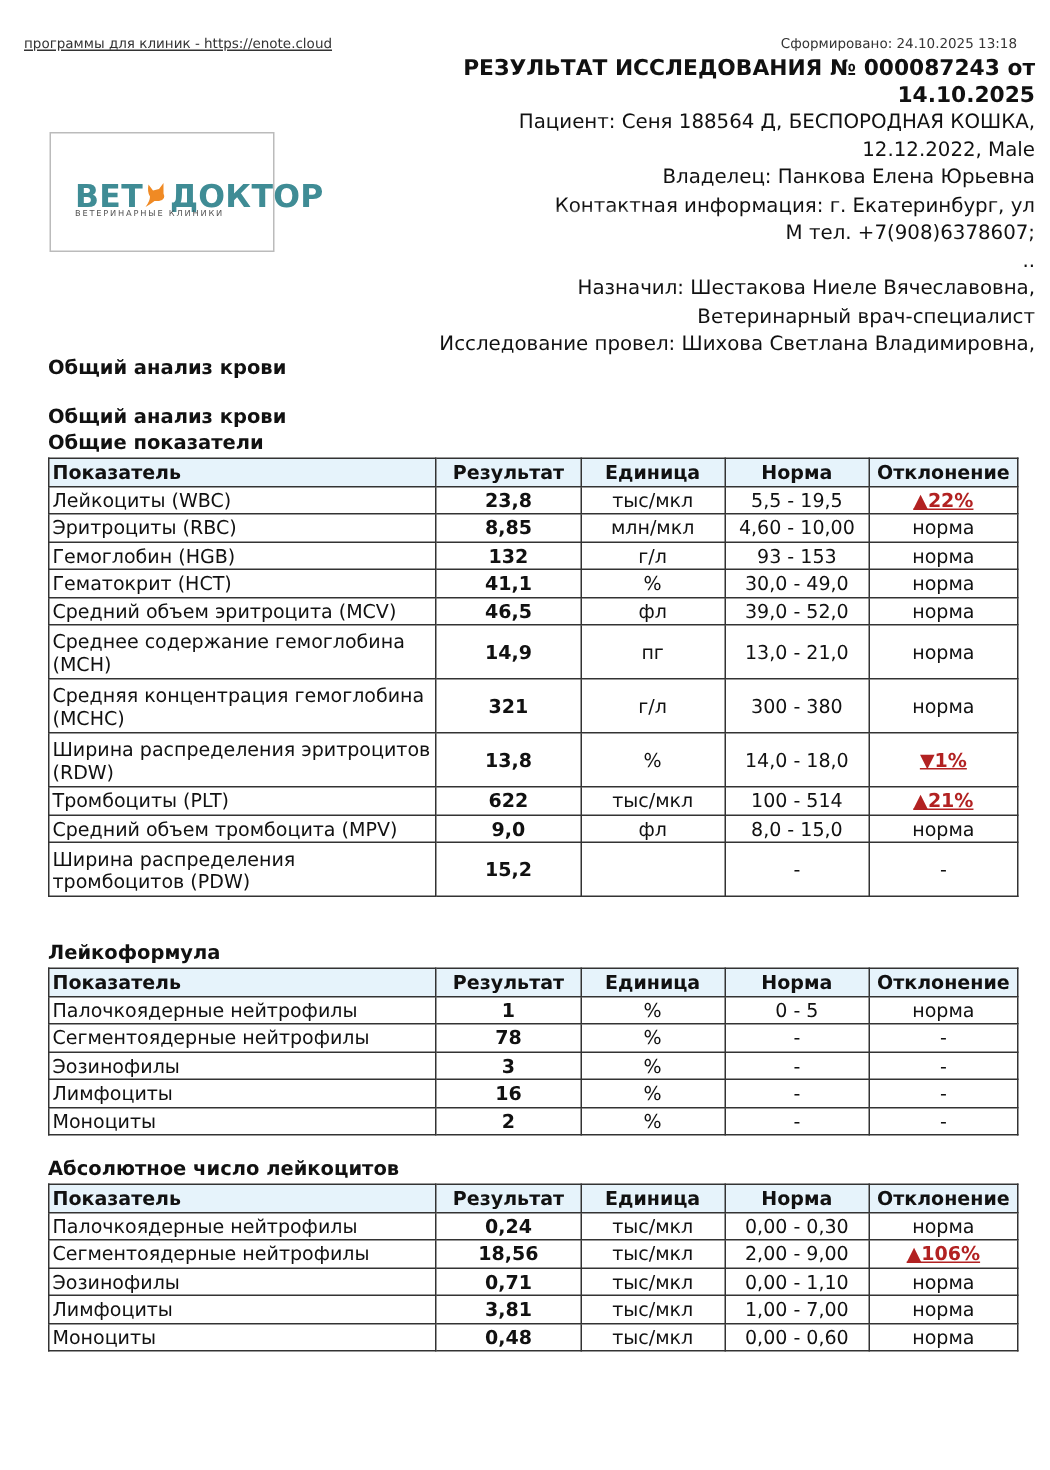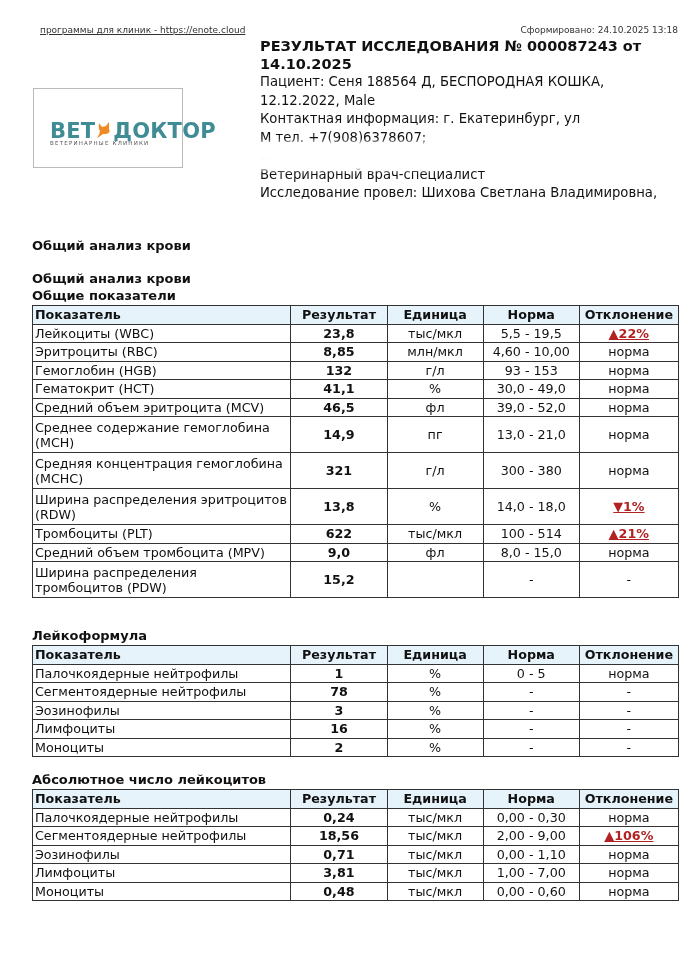--- a/index.html
+++ b/index.html
@@ -1,21 +1,21 @@
 <!DOCTYPE html>
 <html><head>
 <meta charset="utf-8">
 <style>
   html, body { margin: 0; padding: 0; background: #ffffff; }
   body {
     width: 700px; height: 980px; position: relative; overflow: hidden;
     font-family: "DejaVu Sans", sans-serif; color: #111;
   }
   .toplink {
-    position: absolute; left: 40px; top: 25px; font-size: 9px; color: #333;
+    position: absolute; left: 16px; top: 25px; font-size: 9px; color: #333;
     text-decoration: underline; font-family: "DejaVu Sans", sans-serif;
   }
   .generated {
     position: absolute; right: 22px; top: 25px; font-size: 9px; color: #333;
   }
   .logo-box {
     position: absolute; left: 33px; top: 88px; width: 148px; height: 78px;
     border: 1px solid #bbb; background: #fff;
   }
   .logo-main {
@@ -25,21 +25,21 @@
   }
   .logo-cat {
     display: inline-block; width: 16px; height: 18px; position: relative; top: 1px;
     margin: 0 1px;
   }
   .logo-sub {
     position: absolute; left: 16px; top: 51px; font-size: 5.5px; color: #555;
     letter-spacing: 1.2px; white-space: nowrap;
   }
   .header-info {
-    position: absolute; left: 260px; top: 37px; width: 430px;
+    position: absolute; left: 260px; top: 37px; width: 430px; text-align: right;
   }
   .report-title {
     font-size: 14.5px; font-weight: bold; line-height: 18px; margin: 0;
   }
   .info-line { font-size: 13.2px; line-height: 18.5px; white-space: nowrap; }
   .blur-patch {
     position: absolute; left: 235px; top: 142px; width: 200px; height: 28px;
     background: #fff; filter: blur(2px); opacity: 0.97;
   }
   .section {
@@ -75,23 +75,25 @@
           <path d="M3 2 L6 6 L10 5 L13 1 L13 8 Q15 12 10 13 L7 13 Q3 16 1 17 Q4 13 4 10 Q2 7 3 2 Z" fill="#f08a24"></path>
         </svg></span><span>ДОКТОР</span>
   </div>
   <div class="logo-sub">ВЕТЕРИНАРНЫЕ КЛИНИКИ</div>
 </div>
 
 <div class="header-info">
   <div class="report-title">РЕЗУЛЬТАТ ИССЛЕДОВАНИЯ № 000087243 от 14.10.2025</div>
   <div class="info-line">Пациент: Сеня 188564 Д, БЕСПОРОДНАЯ КОШКА,</div>
   <div class="info-line">12.12.2022, Male</div>
+  <div class="info-line">Владелец: Панкова Елена Юрьевна</div>
   <div class="info-line">Контактная информация: г. Екатеринбург, ул</div>
   <div class="info-line">М                                  тел. +7(908)6378607;</div>
   <div class="info-line">..</div>
+  <div class="info-line">Назначил: Шестакова Ниеле Вячеславовна,</div>
   <div class="info-line">Ветеринарный врач-специалист</div>
   <div class="info-line">Исследование провел: Шихова Светлана Владимировна,</div>
 </div>
 <div class="blur-patch"></div>
 
 <div class="section" style="top:238px;">Общий анализ крови</div>
 <div class="section" style="top:271px;">Общий анализ крови</div>
 <div class="section" style="top:288px;">Общие показатели</div>
 
 <table style="top:305px;">

